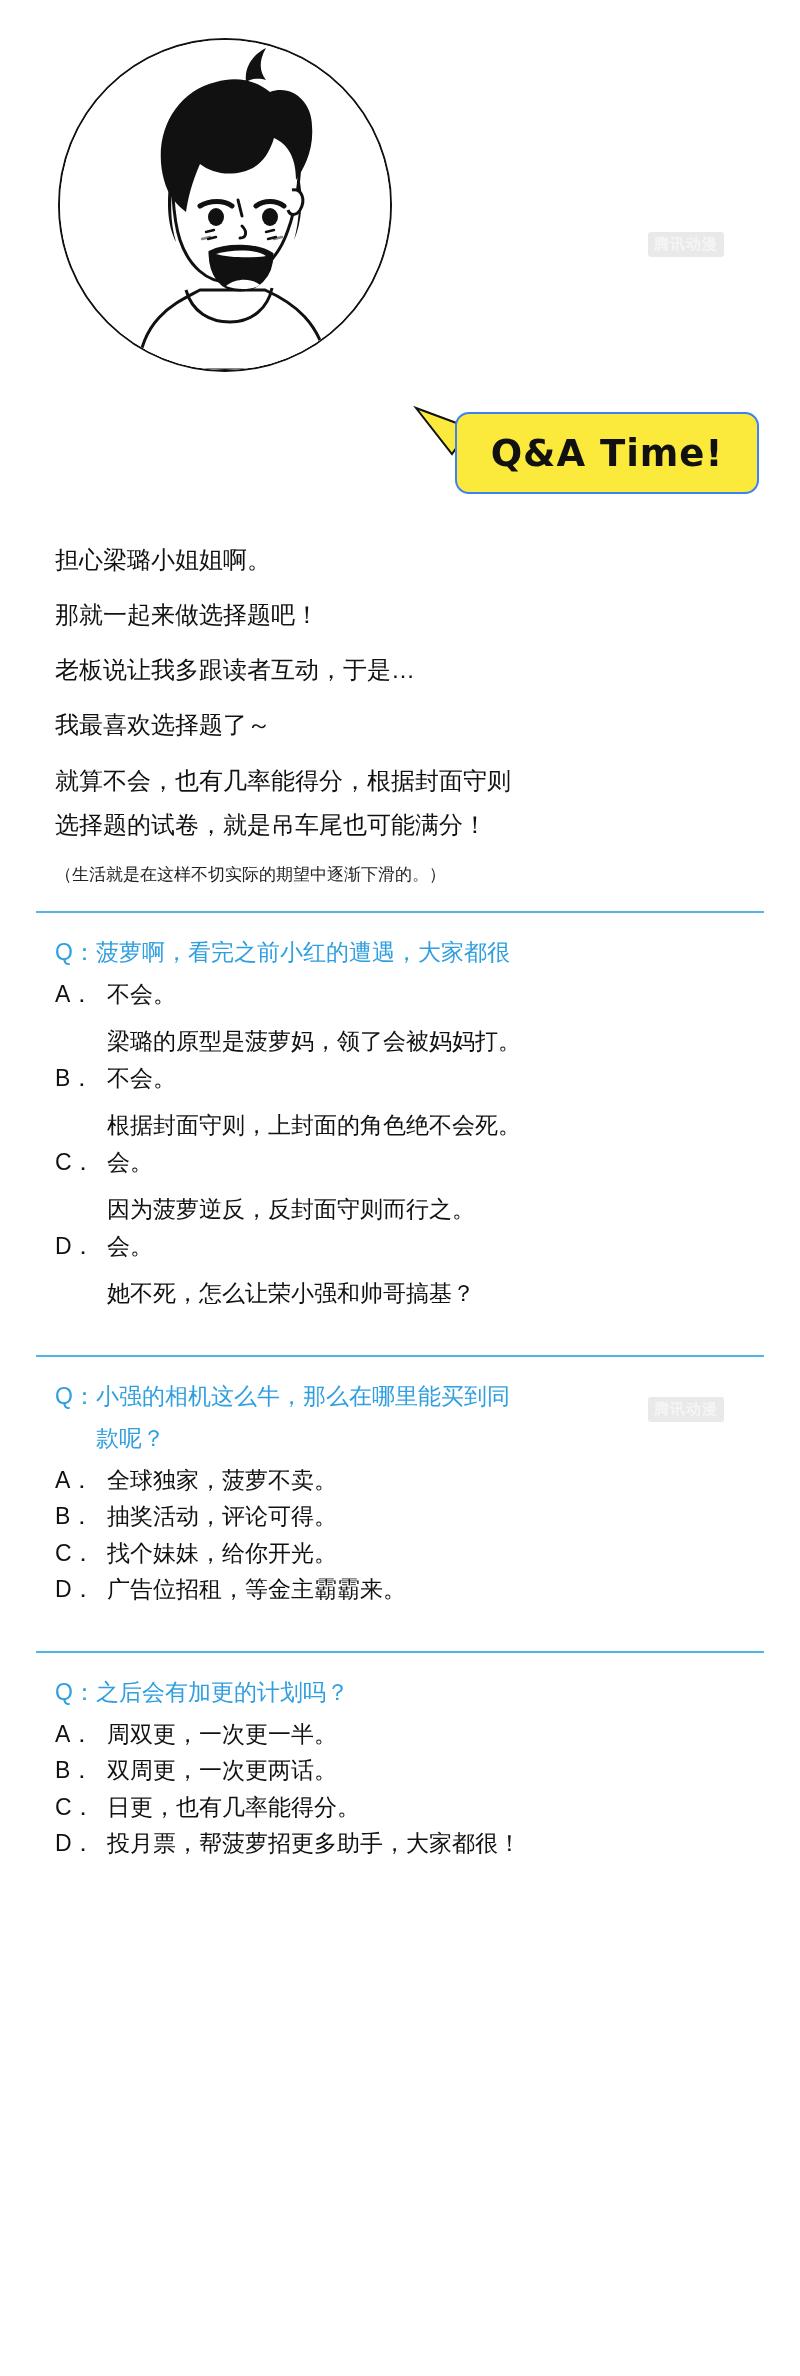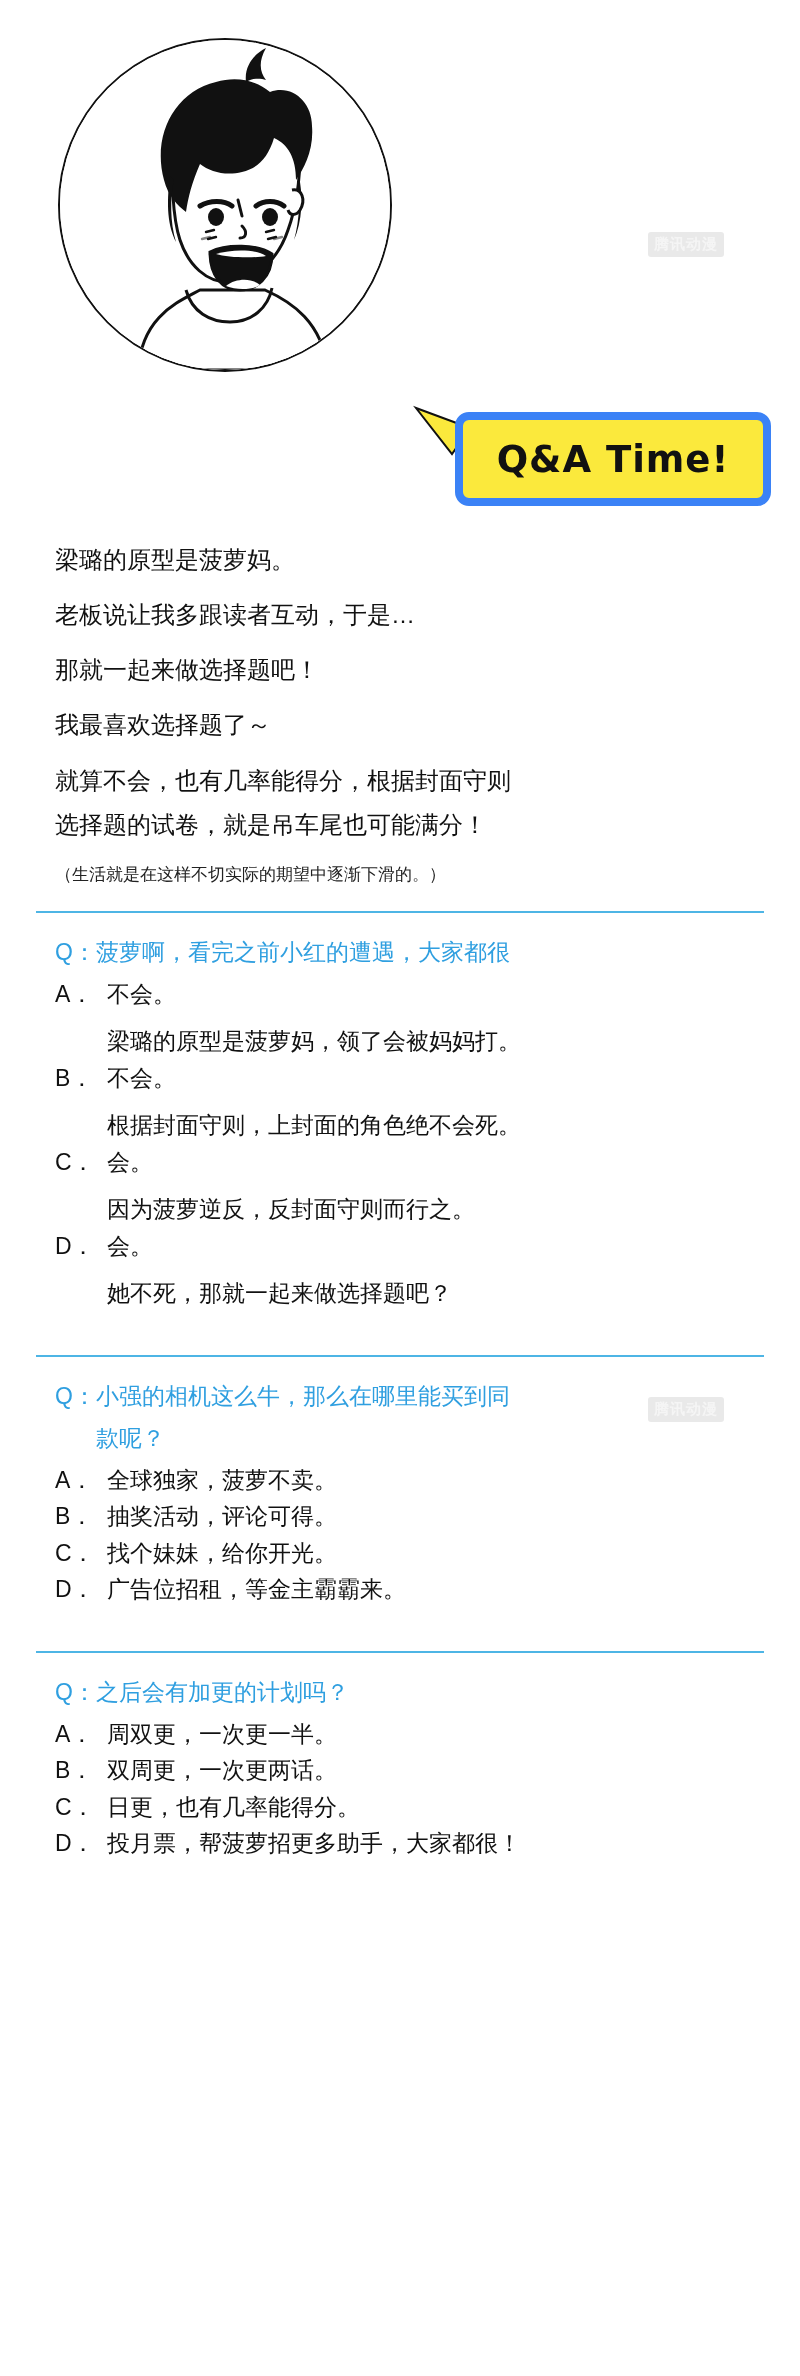--- a/index.html
+++ b/index.html
@@ -39,21 +39,21 @@
   .portrait-circle svg {
     display: block;
   }
   .speech-bubble {
     position: absolute;
     left: 455px;
     top: 412px;
     width: 300px;
     height: 78px;
     background: #fbe93c;
-    border: 8px solid #3b82f6;
+    border: 2px solid #3b82f6;
     border-radius: 14px;
     display: flex;
     align-items: center;
     justify-content: center;
   }
   .speech-bubble .bubble-text {
     font-family: "DejaVu Sans", sans-serif;
     font-size: 37px;
     font-weight: bold;
     letter-spacing: 1px;
@@ -203,23 +203,23 @@
       <path d="M58 26 L4 6 L40 52 Z" fill="#fbe93c" stroke="#111" stroke-width="2"></path>
       <path d="M54 24 L52 44" stroke="#fbe93c" stroke-width="8"></path>
     </svg>
 
     <div class="speech-bubble">
       <span class="bubble-text">Q&amp;A Time!</span>
     </div>
   </div>
 
   <div class="intro">
-    <p>梁璐的原型是菠萝妈。</p>
+    <p>担心梁璐小姐姐啊。</p>
+    <p>那就一起来做选择题吧！</p>
     <p>老板说让我多跟读者互动，于是…</p>
-    <p>那就一起来做选择题吧！</p>
     <p>我最喜欢选择题了～</p>
     <p class="tight">就算不会，也有几率能得分，根据封面守则</p>
     <p>选择题的试卷，就是吊车尾也可能满分！</p>
     <p class="small">（生活就是在这样不切实际的期望中逐渐下滑的。）</p>
   </div>
 
   <div class="divider"></div>
   <div class="qa-block">
     <div class="q-line">
       <span class="q-label">Q：</span>
@@ -244,21 +244,21 @@
       <span class="opt">C．</span>
       <span class="opt-body">
         <span>会。</span>
         <span class="opt-sub">因为菠萝逆反，反封面守则而行之。</span>
       </span>
     </div>
     <div class="answer">
       <span class="opt">D．</span>
       <span class="opt-body">
         <span>会。</span>
-        <span class="opt-sub">她不死，那就一起来做选择题吧？</span>
+        <span class="opt-sub">她不死，怎么让荣小强和帅哥搞基？</span>
       </span>
     </div>
   </div>
 
   <span class="watermark wm2">腾讯动漫</span>
 
   <div class="divider"></div>
   <div class="qa-block">
     <div class="q-line">
       <span class="q-label">Q：</span>

